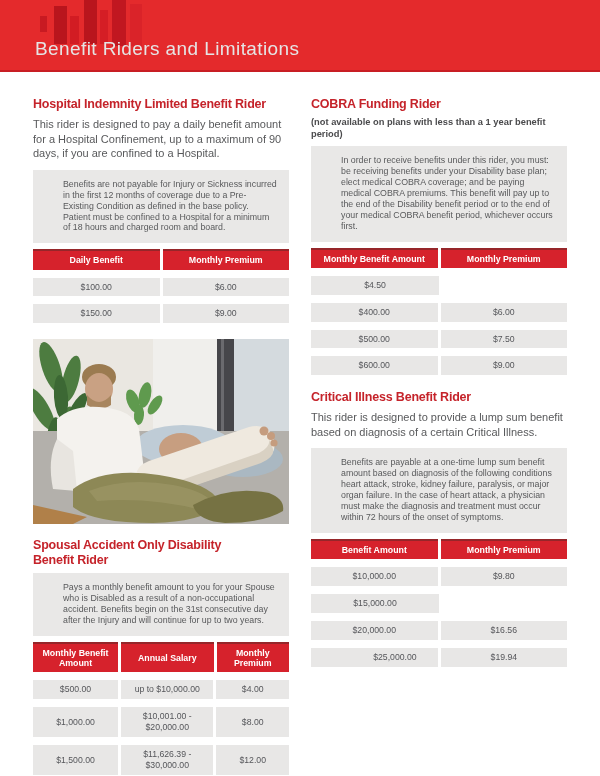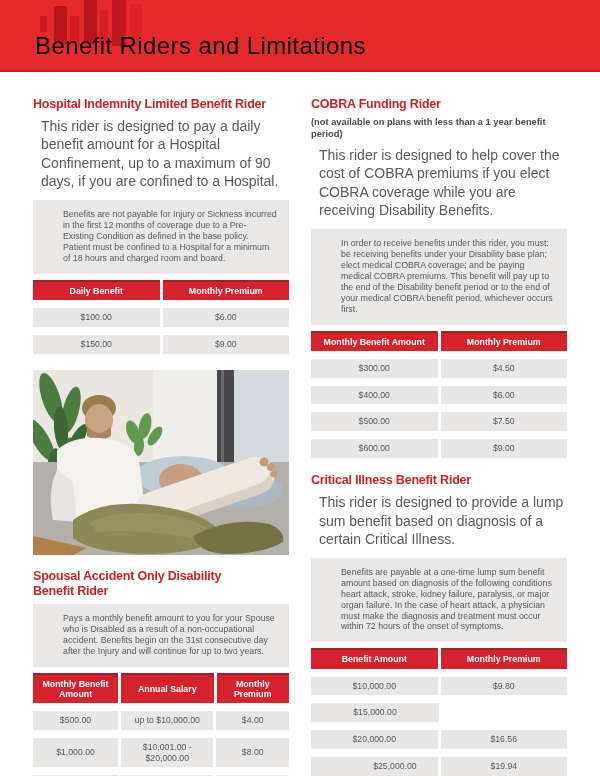--- a/index.html
+++ b/index.html
@@ -21,40 +21,40 @@
   }
   
   .band{
     position:relative;height:72px;background:var(--brand-red,#e42a2c);
     border-bottom:2px solid #c81e24;
     box-sizing:border-box;
   }
   .band-deco{position:absolute;left:40px;top:0;}
   .band-title{
     position:absolute;left:35px;bottom:10px;
-    color:#000000;font-size:24px;font-weight:400;letter-spacing:.4px;
+    color:#e5e5e5;font-size:19px;font-weight:400;letter-spacing:.4px;
   }
   
   .page{
     display:flex;gap:22px;padding:25px 33px 0 33px;box-sizing:border-box;
   }
   .col{width:256px;flex:0 0 256px;}
   
   .sec-title{
     color:var(--title-red,#c5232a);font-size:12.5px;font-weight:bold;
     letter-spacing:-.2px;line-height:1.2;margin:0 0 5px 0;
   }
   .sec-title.wrap2{max-width:222px;}
   .note{
     color:#4a4a4c;font-size:9.3px;font-weight:bold;line-height:1.28;
     margin:0 0 5px 0;
   }
   .intro{
-    color:var(--body-text,#58595b);font-size:14px;line-height:1.32;
-    margin:0 0 9px 8px;
+    color:var(--body-text,#58595b);font-size:11px;line-height:1.32;
+    margin:0 0 9px 0;
   }
   .graybox{
     background:var(--box-gray,#e9e8e7);
     color:var(--body-text,#58595b);font-size:8.8px;line-height:1.25;
     padding:9px 12px 10px 30px;margin:0 0 6px 0;box-sizing:border-box;
   }
   .gap-lg{height:15px;}
   
   .tbl{width:100%;border-radius:17px;}
   .t-head{display:flex;gap:3px;}
@@ -206,29 +206,27 @@
           <div class="t-cell" style="width: 37%;">$30,001.00 and over</div>
           <div class="t-cell" style="width: 29%;">$16.00</div>
         </div>
       </div>
   </div>
 
   <div class="col">
 
     <h2 class="sec-title">COBRA Funding Rider</h2>
     <p class="note">(not available on plans with less than a 1 year benefit period)</p>
-    <p class="intro">This rider is designed to help cover the cost of COBRA premiums if you elect COBRA coverage while you are receiving Disability Benefits.</p>
     <div class="graybox">In order to receive benefits under this rider, you must: be receiving benefits under your Disability base plan; elect medical COBRA coverage; and be paying medical COBRA premiums. This benefit will pay up to the end of the Disability benefit period or to the end of your medical COBRA benefit period, whichever occurs first.</div>
     <div class="tbl">
         <div class="t-head">
           <div class="t-hcell" style="width: 50%;">Monthly Benefit Amount</div>
           <div class="t-hcell" style="width: 50%;">Monthly Premium</div>
         </div>
         <div class="t-row">
-          <div class="t-cell" style="width: 50%;">$300.00</div>
           <div class="t-cell" style="width: 50%;">$4.50</div>
         </div>
         <div class="t-row">
           <div class="t-cell" style="width: 50%;">$400.00</div>
           <div class="t-cell" style="width: 50%;">$6.00</div>
         </div>
         <div class="t-row">
           <div class="t-cell" style="width: 50%;">$500.00</div>
           <div class="t-cell" style="width: 50%;">$7.50</div>
         </div>

